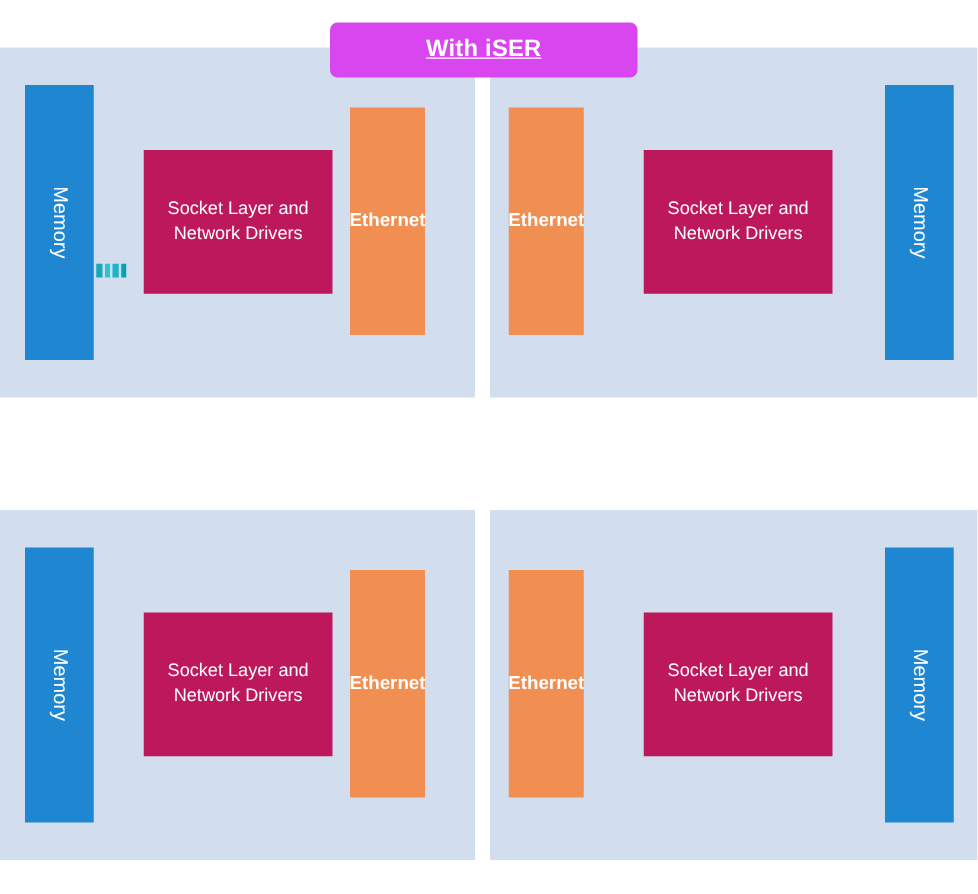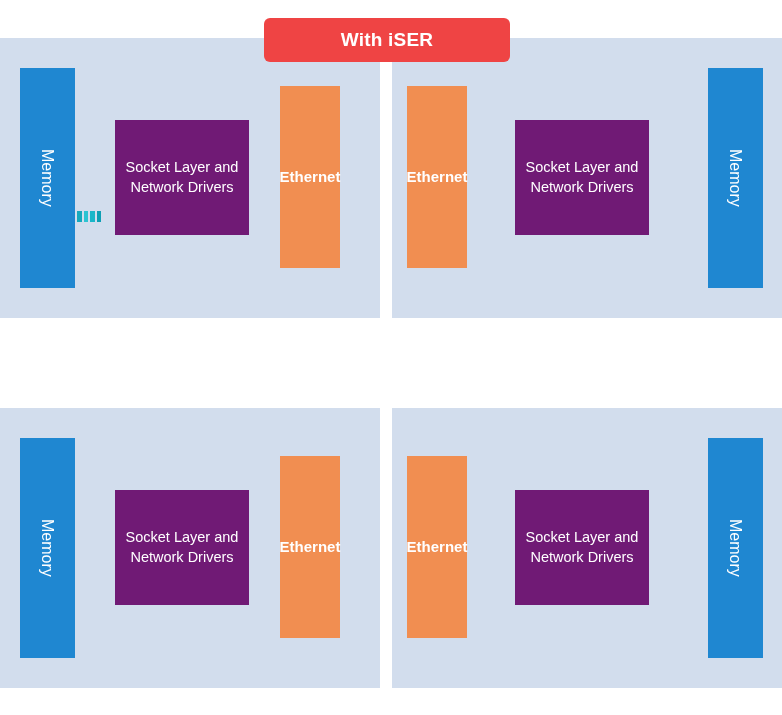--- a/index.html
+++ b/index.html
@@ -48,21 +48,21 @@
     border-radius: 6px;
     display: flex;
     align-items: center;
     justify-content: center;
     color: #ffffff;
     font-size: 19px;
     font-weight: bold;
     letter-spacing: 0.2px;
     z-index: 5;
   }
-  .title-badge.teal { background: #ef4444; }
+  .title-badge.teal { background: #d946ef; text-decoration: underline; }
   .title-badge.red  { background: #e8442f; }
 
   
   .block {
     position: absolute;
     display: flex;
     align-items: center;
     justify-content: center;
     color: #ffffff;
     text-align: center;
@@ -74,22 +74,22 @@
     width: 55px;
     font-size: 16px;
   }
   .block.memory .vtext {
     writing-mode: vertical-rl;
     text-orientation: mixed;
     white-space: nowrap;
   }
 
   .block.socket {
-    background: #701a75;
-    width: 134px;
+    background: #be185d;
+    width: 151px;
     font-size: 14.5px;
     padding: 0 4px;
   }
 
   .block.ethernet {
     background: #f18e51;
     width: 60px;
     font-size: 15px;
     font-weight: bold;
   }

